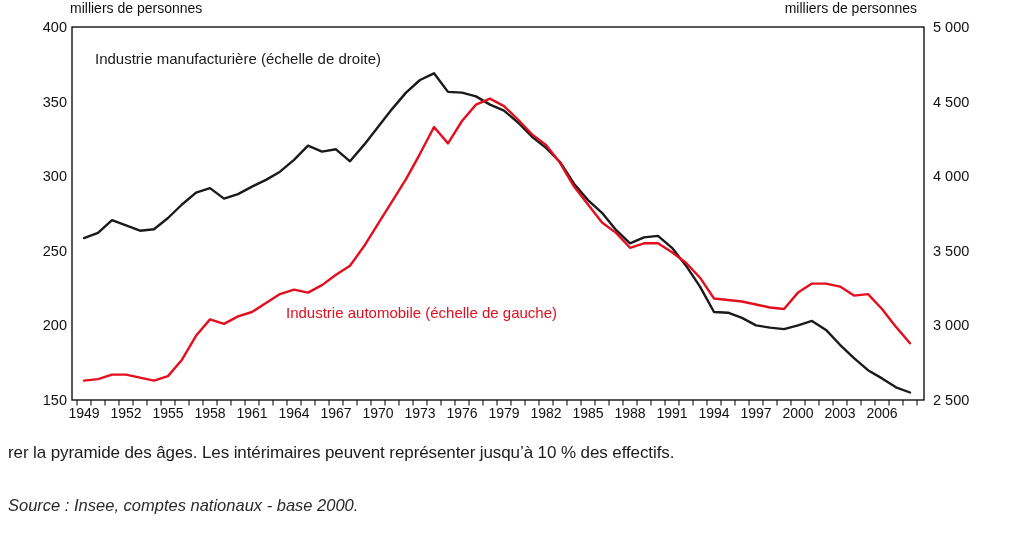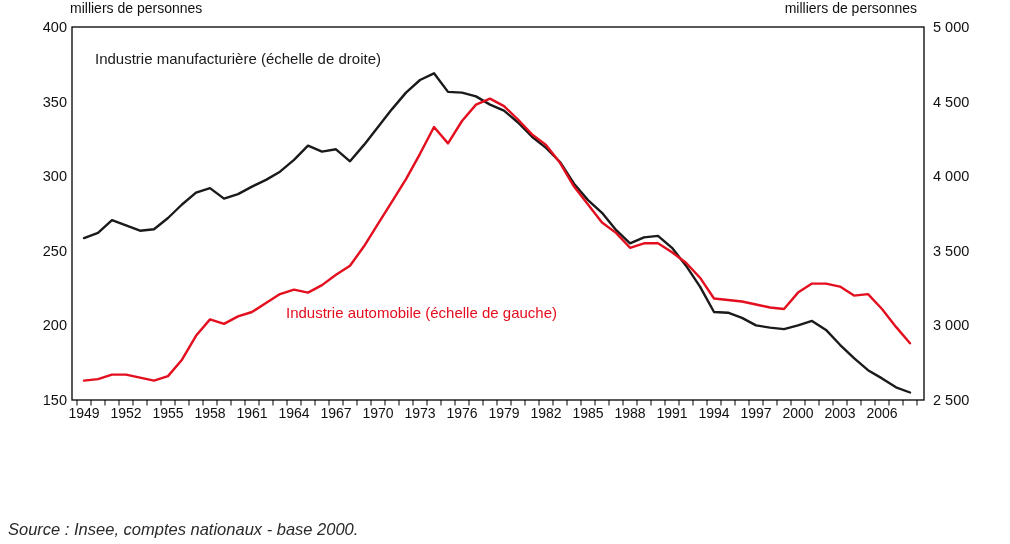--- a/index.html
+++ b/index.html
@@ -2,21 +2,21 @@
 <html><head>
 <meta charset="utf-8">
 <style>
   html,body{margin:0;padding:0;background:#fff;}
   body{width:1010px;height:544px;position:relative;overflow:hidden;
        font-family:"Liberation Sans",sans-serif;color:#111;}
   #chart{position:absolute;left:0;top:0;}
   .note{position:absolute;left:8px;top:440px;width:1002px;
         font-size:17px;line-height:26px;letter-spacing:-0.1px;color:#1c1c1c;}
   .note-line{white-space:nowrap;}
-  .source{position:absolute;left:8px;top:520px;font-size:16.5px;
+  .source{position:absolute;left:8px;top:496px;font-size:16.5px;
           font-style:italic;color:#2a2a2a;white-space:nowrap;}
 </style>
 </head>
 <body>
 
 <svg id="chart" width="1010" height="432" viewBox="0 0 1010 432">
     <rect x="72" y="27" width="852" height="373" fill="none" stroke="#000" stroke-width="1.3"></rect>
     <g stroke="#000" stroke-width="1">
       <line x1="77" y1="400" x2="77" y2="405.5"></line>
       <line x1="91" y1="400" x2="91" y2="405.5"></line>
@@ -120,14 +120,15 @@
     </g>
     <text x="70" y="13" font-size="14" fill="#111">milliers de personnes</text>
     <text x="917" y="13" font-size="14" fill="#111" text-anchor="end">milliers de personnes</text>
     <polyline points="84,238.1 98,232.9 112,220.2 126,225.4 140,230.7 154,229.2 168,218 182,204.5 196,192.6 210,188.1 224,198.6 238,194.1 252,186.6 266,179.9 280,171.7 294,159.8 308,145.6 322,151.6 336,149.3 350,161.3 364,144.9 378,127 392,109.1 406,92.6 420,80 434,73.3 448,91.9 462,92.6 476,96.4 490,104.6 504,110.6 518,122.5 532,136.7 546,147.9 560,162 574,183.7 588,200.1 602,212.8 616,229.9 630,243.3 644,237.4 658,235.9 672,247.8 686,265.7 700,286.6 714,312 728,312.7 742,317.9 756,325.4 770,327.6 784,329.1 798,325.4 812,320.9 826,329.9 840,344.8 854,358.2 868,370.2 882,378.4 896,387.3 910,392.5" fill="none" stroke="#1a1a1a" stroke-width="2.4" stroke-linejoin="round" stroke-linecap="round"></polyline>
     <text x="95" y="64" font-size="15" fill="#1a1a1a">Industrie manufacturière (échelle de droite)</text>
     <polyline points="84,380.6 98,379.1 112,374.6 126,374.6 140,377.6 154,380.6 168,376.1 182,359.7 196,335.8 210,319.4 224,323.9 238,316.4 252,312 266,303 280,294.1 294,289.6 308,292.6 322,285.1 336,274.7 350,265.7 364,246.3 378,223.9 392,201.6 406,179.2 420,153.8 434,127 448,143.4 462,121 476,104.6 490,98.6 504,106.1 518,119.5 532,134.4 546,144.9 560,162.8 574,186.6 588,204.5 602,222.5 616,232.9 630,247.8 644,243.3 658,243.3 672,252.3 686,262.7 700,277.7 714,298.5 728,300 742,301.5 756,304.5 770,307.5 784,309 798,292.6 812,283.6 826,283.6 840,286.6 854,295.6 868,294.1 882,309 896,326.9 910,343.3" fill="none" stroke="#e30e1e" stroke-width="2.4" stroke-linejoin="round" stroke-linecap="round"></polyline>
     <text x="286" y="318" font-size="15" fill="#e30e1e">Industrie automobile (échelle de gauche)</text>
   </svg>
 
 <div class="note">
+  <div class="note-line">rer la pyramide des âges. Les intérimaires peuvent représenter jusqu’à 10 % des effectifs.</div>
 </div>
 <div class="source">Source : Insee, comptes nationaux - base 2000.</div>
 
 </body></html>

